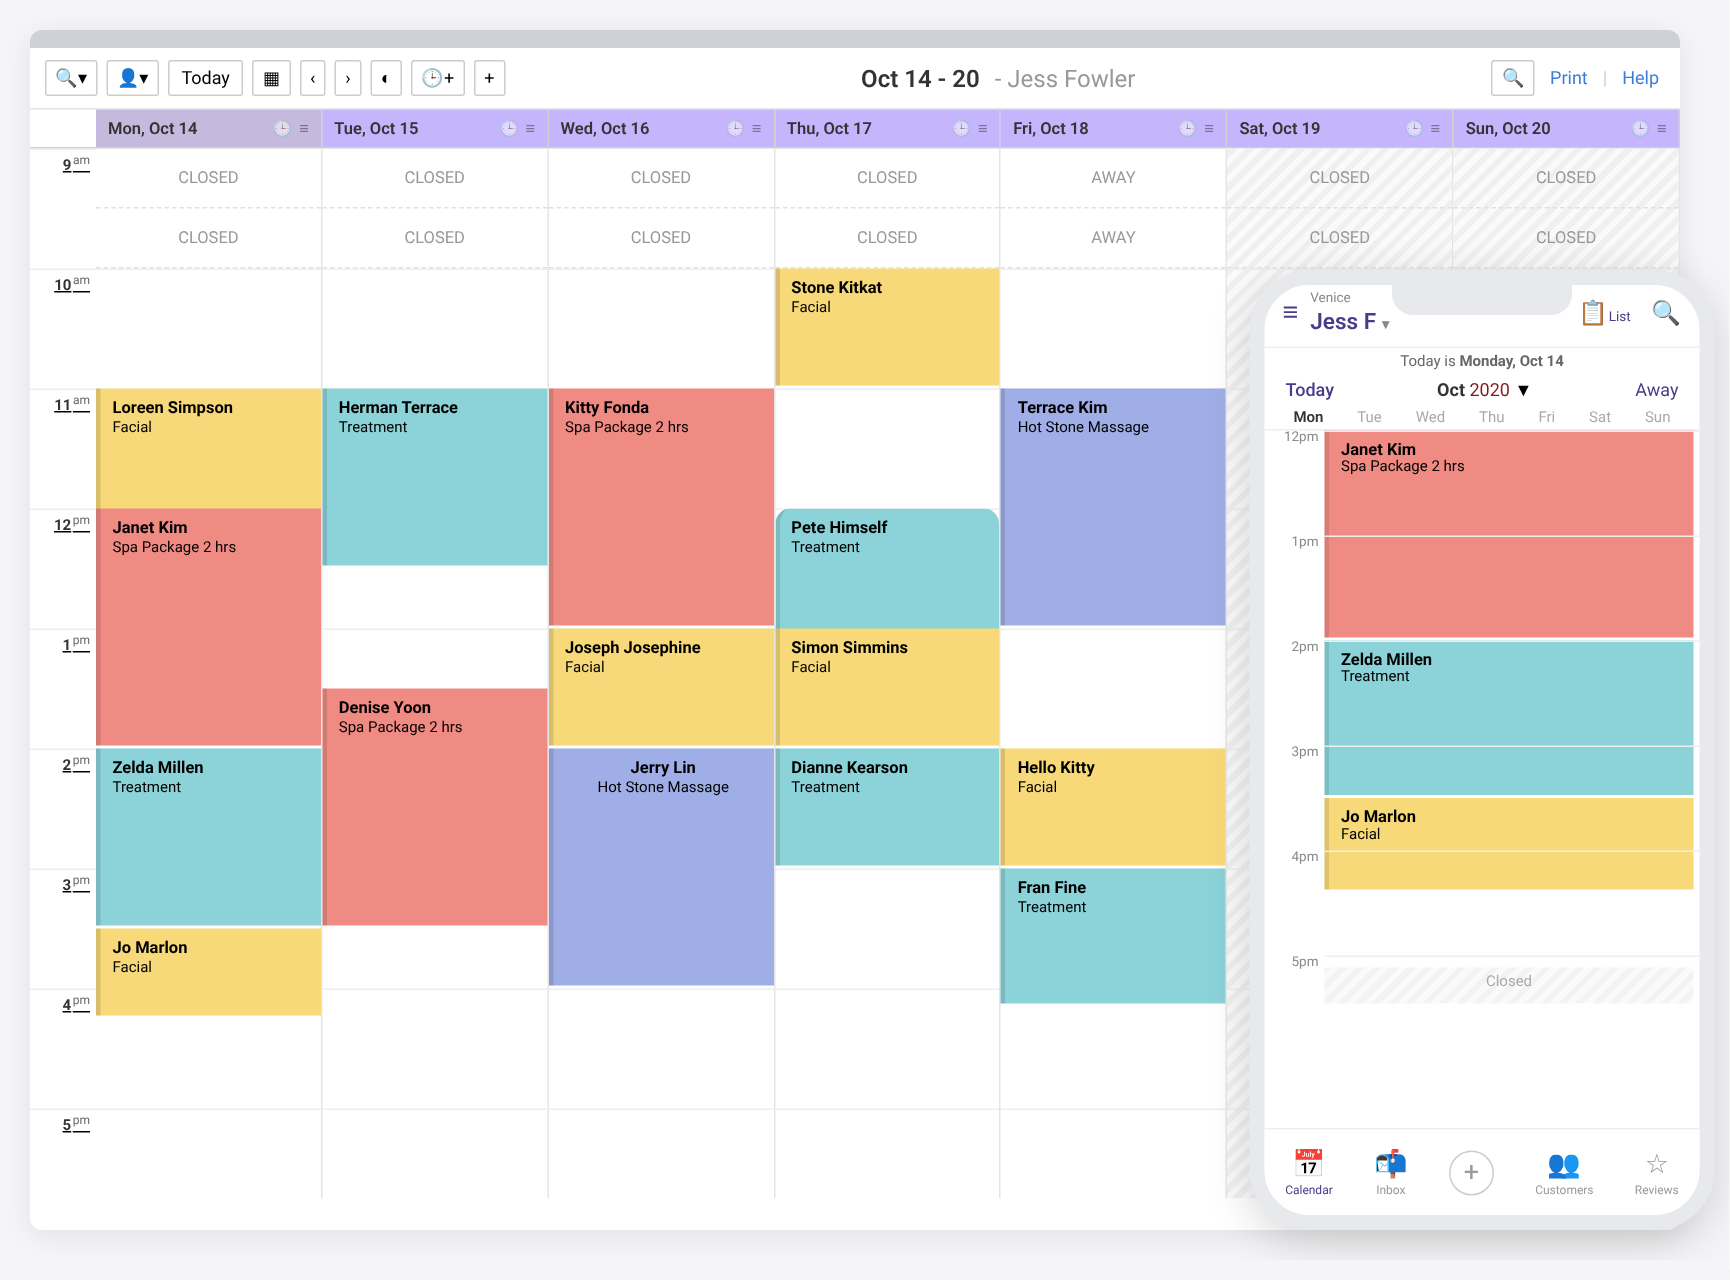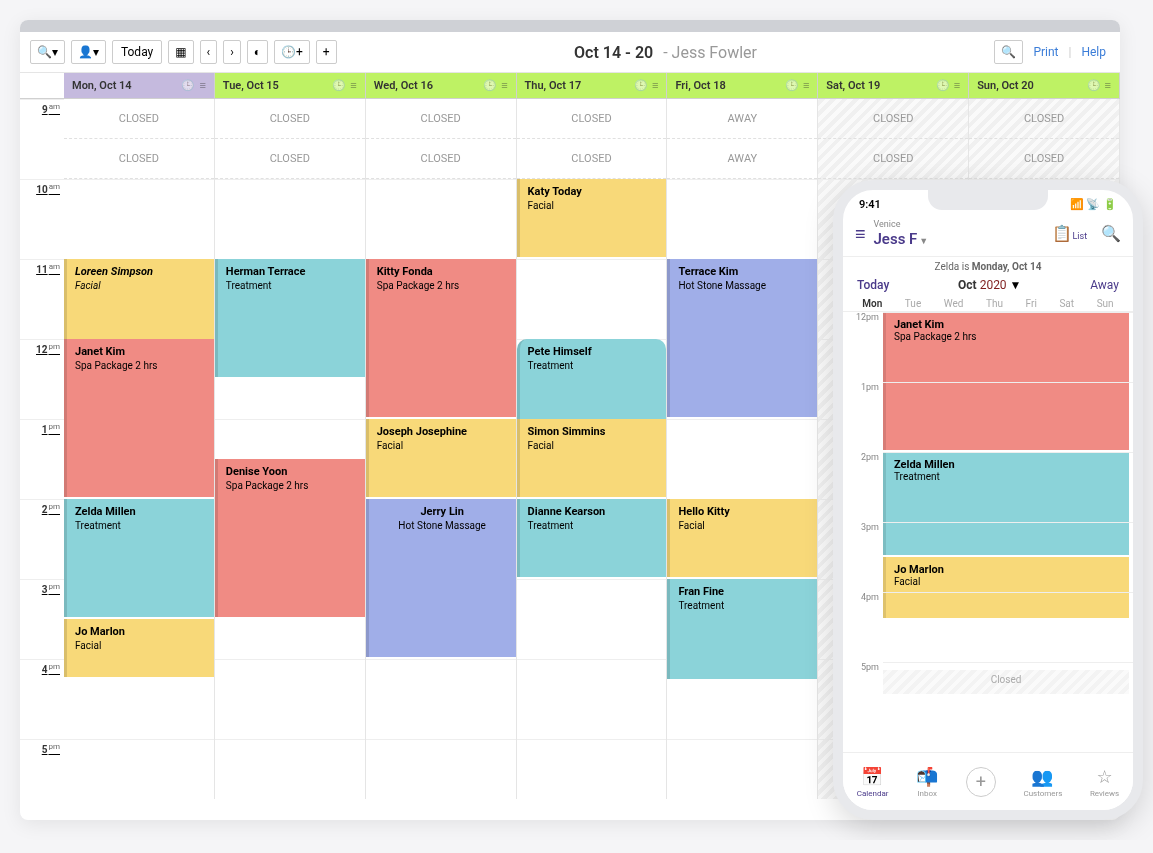--- a/index.html
+++ b/index.html
@@ -12,21 +12,21 @@
 .toolbar .btn { border:1px solid #ccc; background:#fff; padding:4px 8px; border-radius:2px; font-size:12px; display:flex; align-items:center; gap:4px; cursor:pointer; }
 .toolbar .btn.icon-only { padding:4px 6px; }
 .toolbar .spacer { flex:1; }
 .toolbar .title { font-size:16px; font-weight:600; color:#333; }
 .toolbar .subtitle { font-size:16px; color:#999; margin-left:4px; }
 .toolbar .link { font-size:12px; color:#3b7dd8; cursor:pointer; padding:0 4px; }
 .toolbar .sep { color:#ccc; font-size:12px; }
 
 .day-headers { display:flex; border-bottom:1px solid #d0d0d0; }
 .time-gutter-head { width:44px; }
-.day-head { flex:1; background:#bef264; padding:6px 8px; font-size:11px; font-weight:600; color:#333; position:relative; border-right:1px solid #d0d0d0; display:flex; align-items:center; justify-content:space-between; }
+.day-head { flex:1; background:#c4b5fd; padding:6px 8px; font-size:11px; font-weight:600; color:#333; position:relative; border-right:1px solid #d0d0d0; display:flex; align-items:center; justify-content:space-between; }
 .day-head.selected { background:#c5bade; }
 .day-head .head-icons { display:flex; gap:4px; opacity:0.5; }
 
 .calendar-body { display:flex; height:700px; overflow:hidden; }
 .time-gutter { width:44px;text-decoration:underline; }
 .time-slot { height:80px; display:flex; align-items:flex-start; justify-content:flex-end; padding:2px 4px 0 0; font-size:10px; color:#666; border-top:1px solid #eee; }
 .time-slot b { font-weight:700; color:#333; }
 .time-slot sup { font-size:8px; margin-left:1px; }
 
 .day-col { flex:1; border-right:1px solid #e5e5e5; position:relative; }
@@ -196,21 +196,21 @@
           <div class="closed-row">CLOSED</div>
           <div class="closed-row">CLOSED</div>
           <div class="hour-line" style="top: 80px;"></div>
           <div class="hour-line" style="top: 160px;"></div>
           <div class="hour-line" style="top: 240px;"></div>
           <div class="hour-line" style="top: 320px;"></div>
           <div class="hour-line" style="top: 400px;"></div>
           <div class="hour-line" style="top: 480px;"></div>
           <div class="hour-line" style="top: 560px;"></div>
           <div class="hour-line" style="top: 640px;"></div>
-          <div class="appt c-yellow" style="top: 160px; height: 88px; font-style: italic;"><b>Loreen Simpson</b><span>Facial</span></div>
+          <div class="appt c-yellow" style="top: 160px; height: 88px;"><b>Loreen Simpson</b><span>Facial</span></div>
           <div class="appt c-red" style="top: 240px; height: 158px;"><b>Janet Kim</b><span>Spa Package 2 hrs</span></div>
           <div class="appt c-teal" style="top: 400px; height: 118px;"><b>Zelda Millen</b><span>Treatment</span></div>
           <div class="appt c-yellow" style="top: 520px; height: 58px;"><b>Jo Marlon</b><span>Facial</span></div>
         </div>
         <div class="day-col">
           <div class="closed-row">CLOSED</div>
           <div class="closed-row">CLOSED</div>
           <div class="hour-line" style="top: 80px;"></div>
           <div class="hour-line" style="top: 160px;"></div>
           <div class="hour-line" style="top: 240px;"></div>
@@ -241,39 +241,39 @@
           <div class="closed-row">CLOSED</div>
           <div class="closed-row">CLOSED</div>
           <div class="hour-line" style="top: 80px;"></div>
           <div class="hour-line" style="top: 160px;"></div>
           <div class="hour-line" style="top: 240px;"></div>
           <div class="hour-line" style="top: 320px;"></div>
           <div class="hour-line" style="top: 400px;"></div>
           <div class="hour-line" style="top: 480px;"></div>
           <div class="hour-line" style="top: 560px;"></div>
           <div class="hour-line" style="top: 640px;"></div>
-          <div class="appt c-yellow" style="top: 80px; height: 78px;"><b>Katy Today</b><span>Facial</span></div>
+          <div class="appt c-yellow" style="top: 80px; height: 78px;"><b>Stone Kitkat</b><span>Facial</span></div>
           <div class="appt c-teal" style="top: 240px; height: 91px; border-radius: 10px;"><b>Pete Himself</b><span>Treatment</span></div>
           <div class="appt c-yellow" style="top: 320px; height: 78px;"><b>Simon Simmins</b><span>Facial</span></div>
           <div class="appt c-teal" style="top: 400px; height: 78px;"><b>Dianne Kearson</b><span>Treatment</span></div>
         </div>
         <div class="day-col">
           <div class="closed-row">AWAY</div>
           <div class="closed-row">AWAY</div>
           <div class="hour-line" style="top: 80px;"></div>
           <div class="hour-line" style="top: 160px;"></div>
           <div class="hour-line" style="top: 240px;"></div>
           <div class="hour-line" style="top: 320px;"></div>
           <div class="hour-line" style="top: 400px;"></div>
           <div class="hour-line" style="top: 480px;"></div>
           <div class="hour-line" style="top: 560px;"></div>
           <div class="hour-line" style="top: 640px;"></div>
           <div class="appt c-blue" style="top: 160px; height: 158px;"><b>Terrace Kim</b><span>Hot Stone Massage</span></div>
           <div class="appt c-yellow" style="top: 400px; height: 78px;"><b>Hello Kitty</b><span>Facial</span></div>
-          <div class="appt c-teal" style="top: 480px; height: 100px;"><b>Fran Fine</b><span>Treatment</span></div>
+          <div class="appt c-teal" style="top: 480px; height: 90px;"><b>Fran Fine</b><span>Treatment</span></div>
         </div>
         <div class="day-col striped">
           <div class="closed-row">CLOSED</div>
           <div class="closed-row">CLOSED</div>
           <div class="hour-line" style="top: 80px;"></div>
           <div class="hour-line" style="top: 160px;"></div>
           <div class="hour-line" style="top: 240px;"></div>
           <div class="hour-line" style="top: 320px;"></div>
           <div class="hour-line" style="top: 400px;"></div>
           <div class="hour-line" style="top: 480px;"></div>
@@ -323,37 +323,33 @@
           <div style="position: absolute; top: 602px; right: 6px; font-size: 9px; color: rgb(184, 184, 184);">CLOSED</div>
           <div style="position: absolute; top: 642px; right: 6px; font-size: 9px; color: rgb(184, 184, 184);">CLOSED</div>
           <div style="position: absolute; top: 682px; right: 6px; font-size: 9px; color: rgb(184, 184, 184);">CLOSED</div>
         </div>
       </div>
   </div>
 </div>
 
 <div class="phone">
   <div class="phone-notch"></div>
-  <div class="phone-status">
-    <span>9:41</span>
-    <span class="sig">📶 📡 🔋</span>
-  </div>
   <div class="phone-header">
     <span class="hamburger">≡</span>
     <div>
       <span class="loc">Venice</span>
       <span class="name"><span>Jess F</span><span class="dd">▼</span></span>
     </div>
     <div class="right">
       <span>📋<span class="list-label">List</span></span>
       <span>🔍</span>
     </div>
   </div>
   <div class="phone-today">
-    <span>Zelda is</span> <b>Monday, Oct 14</b>
+    <span>Today is</span> <b>Monday, Oct 14</b>
   </div>
   <div class="phone-daterow">
     <span class="today-link">Today</span>
     <span><span class="month">Oct</span> <span class="year">2020</span> ▼</span>
     <span class="away">Away</span>
   </div>
   <div class="phone-days" id="phone-days">
       <span style="color: rgb(51, 51, 51); font-weight: 600;">Mon</span>
       <span>Tue</span>
       <span>Wed</span>

